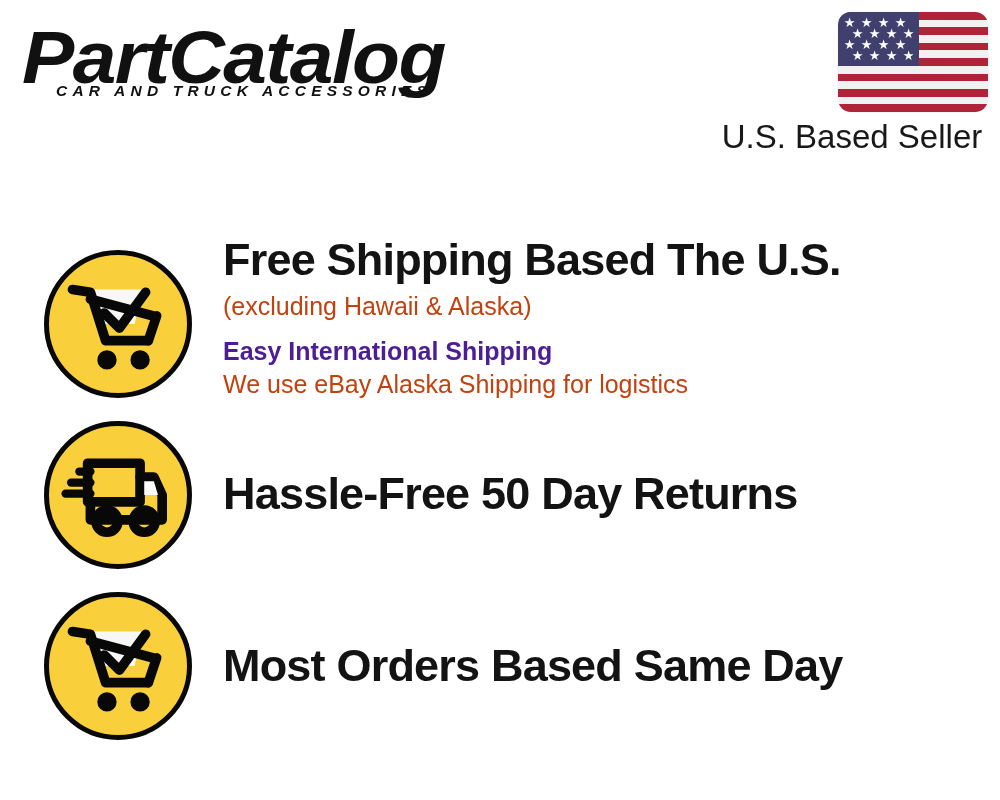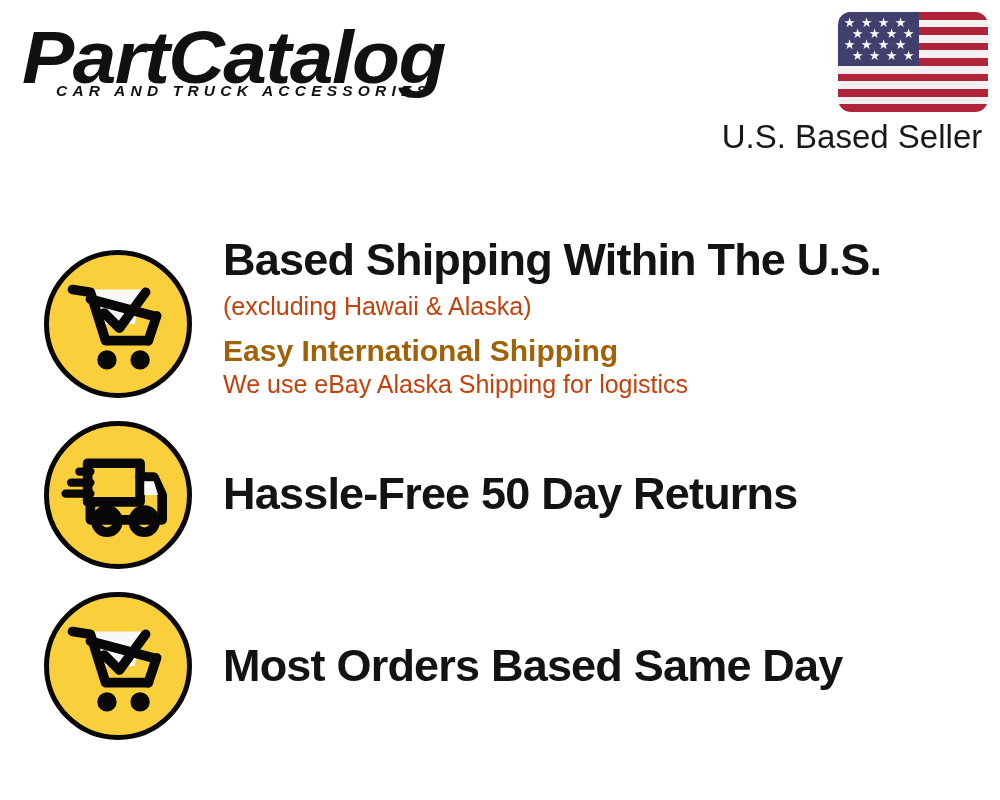--- a/index.html
+++ b/index.html
@@ -126,23 +126,23 @@
     font-family: "Liberation Sans", sans-serif;
     font-weight: 400;
     font-size: 25px;
     line-height: 33px;
     color: #c2410c;
     white-space: nowrap;
   }
   .f-sub-strong {
     font-family: "Liberation Sans", sans-serif;
     font-weight: 700;
-    font-size: 30px;
+    font-size: 25px;
     line-height: 34px;
-    color: #a16207;
+    color: #4c1d95;
     white-space: nowrap;
   }
 
   
   #badge-0 { top: 250px; }
   #badge-1 { top: 421px; }
   #badge-2 { top: 592px; }
 
   #text-0 { top: 234px; }
   #text-1 { top: 468px; }
@@ -195,21 +195,21 @@
       <polygon points="33,25 68,25 62,50 37,50" fill="#f7f7f5"></polygon>
       <path d="M17 25 L30 27 L41 62 L72 62" fill="none" stroke="#080808" stroke-width="7" stroke-linecap="round" stroke-linejoin="round"></path>
       <path d="M30 32 L75 44" fill="none" stroke="#080808" stroke-width="7" stroke-linecap="round" stroke-linejoin="round"></path>
       <path d="M72 62 L78 44" fill="none" stroke="#080808" stroke-width="7" stroke-linecap="round" stroke-linejoin="round"></path>
       <path d="M40 42 L51 53 L70 27" fill="none" stroke="#080808" stroke-width="7" stroke-linecap="round" stroke-linejoin="round"></path>
       <circle cx="42" cy="76" r="7" fill="#080808"></circle>
       <circle cx="66" cy="76" r="7" fill="#080808"></circle>
     </svg>
   </div>
   <div class="feature-text" id="text-0">
-    <div class="f-title">Based Shipping Within The U.S.</div>
+    <div class="f-title">Free Shipping Based The U.S.</div>
     <div class="f-sub" style="margin-top:4px;">(excluding Hawaii &amp; Alaska)</div>
     <div class="f-sub-strong" style="margin-top:11px;">Easy International Shipping</div>
     <div class="f-sub">We use eBay Alaska Shipping for logistics</div>
   </div>
 
   <div class="feature-badge" id="badge-1">
     <svg viewBox="0 0 100 100" aria-hidden="true">
       <rect x="28" y="27" width="38" height="28" fill="none" stroke="#080808" stroke-width="7" stroke-linejoin="round"></rect>
       <path d="M66 37 L76 37 L82 50 L82 68 L30 68 L30 55" fill="none" stroke="#080808" stroke-width="7" stroke-linecap="round" stroke-linejoin="round"></path>
       <polygon points="69,40 76,40 79,50 69,50" fill="#fdfdfb"></polygon>

